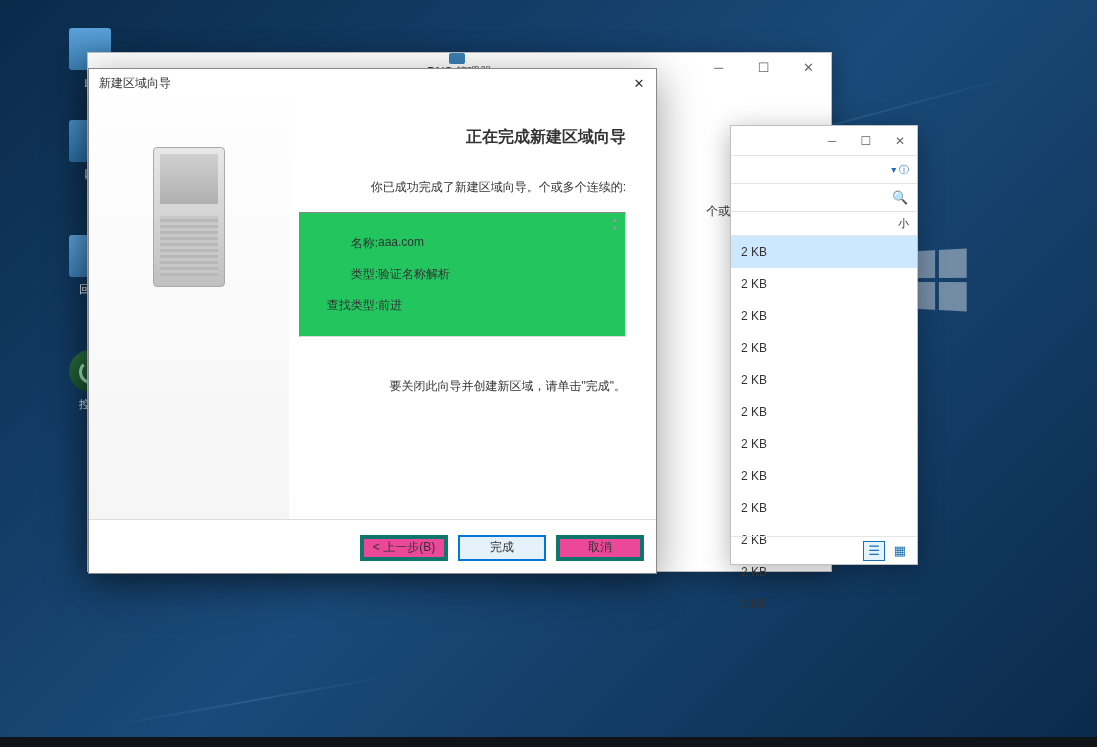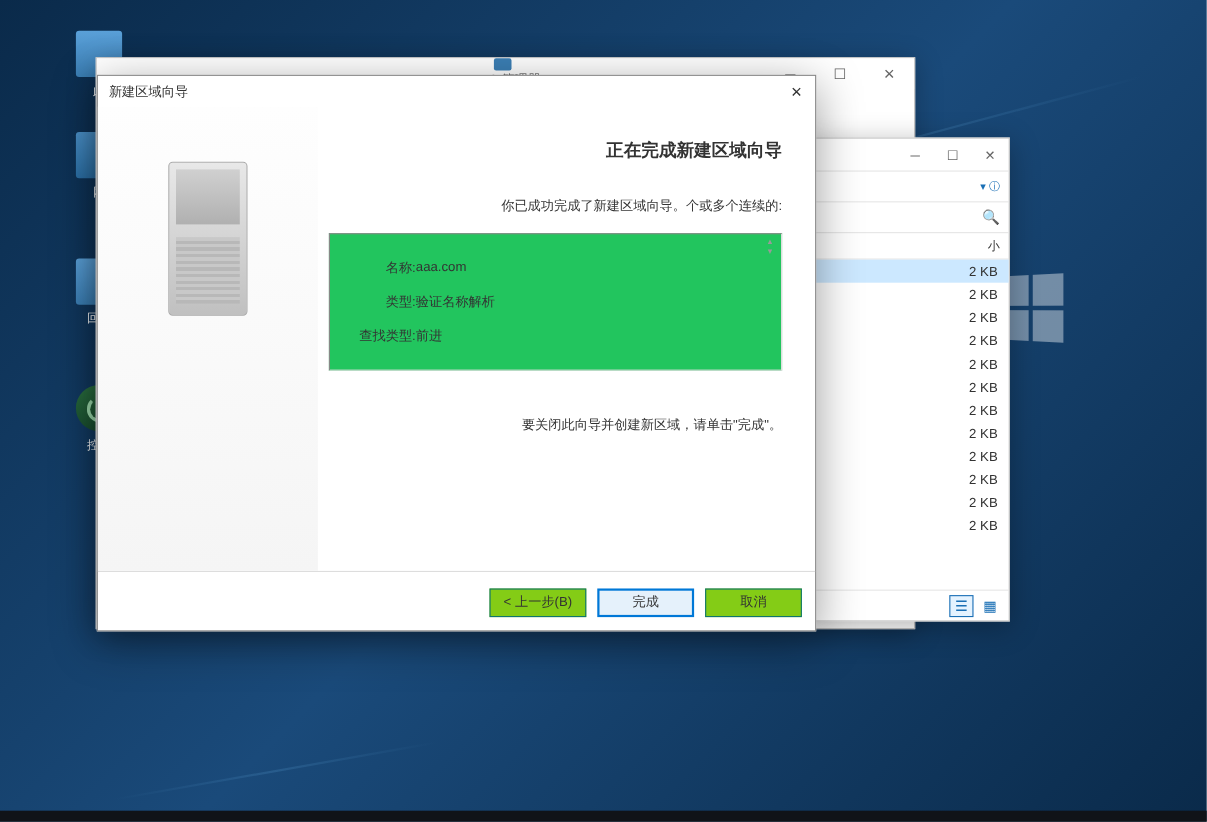--- a/index.html
+++ b/index.html
@@ -31,45 +31,45 @@
 .win-ctrl { width: 45px; height: 28px; display: flex; align-items: center; justify-content: center; color: #666; font-size: 13px; cursor: pointer; }
 
 
 .explorer-win { position: absolute; left: 730px; top: 125px; width: 188px; height: 440px; background: #fff; border: 1px solid #c0c0c0; box-shadow: 0 5px 25px rgba(0,0,0,0.3); }
 .exp-title { height: 30px; display: flex; justify-content: flex-end; border-bottom: 1px solid #e5e5e5; }
 .exp-title .win-ctrl { width: 34px; height: 30px; font-size: 12px; }
 .exp-bar { height: 28px; border-bottom: 1px solid #e5e5e5; display:flex; align-items:center; justify-content:flex-end; padding:0 8px; font-size:10px; color:#1a6fb5; }
 .exp-search { height: 28px; border-bottom: 1px solid #e5e5e5; display:flex; align-items:center; justify-content:flex-end; padding:0 8px; color:#888; font-size:13px; }
 .exp-header { height: 24px; border-bottom: 1px solid #e5e5e5; padding:0 8px; font-size:11px; color:#333; display:flex; align-items:center; justify-content:flex-end; }
 .exp-list { font-size: 12px; color: #333; }
-.exp-row { height: 21px; display: flex; align-items: center; justify-content: flex-end; padding: 0 10px; }
+.exp-row { height: 21px; display: flex; align-items: center; justify-content: flex-start; padding: 16px 10px; }
 .exp-row.sel { background: #cce8ff; }
 .exp-footer { position:absolute; bottom:0; width:100%; height:28px; border-top:1px solid #e5e5e5; display:flex; justify-content:flex-end; align-items:center; padding:0 6px; gap:4px; }
 .view-btn { width:22px; height:20px; border:1px solid transparent; display:flex; align-items:center; justify-content:center; color:#1a6fb5; font-size:13px; }
 .view-btn.active { border-color:#1a6fb5; background:#e5f3ff; }
 
 
-.wizard { position: absolute; left: 88px; top: 68px; width: 654px; height: 506px; background: #fff; border: 1px solid #888; box-shadow: 0 10px 40px rgba(0,0,0,0.4); }
+.wizard { position: absolute; left: 88px; top: 68px; width: 569px; height: 506px; background: #fff; border: 1px solid #888; box-shadow: 0 10px 40px rgba(0,0,0,0.4); }
 .wiz-title { height: 28px; display: flex; align-items: center; padding: 0 10px; font-size: 12px; color: #333; position:relative; }
 .wiz-title .close { position:absolute; right:6px; top:3px; width:22px; height:22px; display:flex; align-items:center; justify-content:center; font-size:13px; color:#333; cursor:pointer; }
 .wiz-body { display: flex; height: 422px; }
 .wiz-side { width: 200px; background: linear-gradient(#fefefe, #f5f5f5); display: flex; align-items: flex-start; justify-content: center; padding-top: 50px; }
 .server-img { width: 72px; height: 140px; background: linear-gradient(#e8e8e8, #c0c0c0); border-radius: 4px; border: 1px solid #aaa; position:relative; }
 .server-img::before { content:""; position:absolute; top:6px; left:6px; right:6px; height:50px; background:linear-gradient(#d0d0d0,#b0b0b0); }
 .server-img::after { content:""; position:absolute; bottom:10px; left:6px; right:6px; height:60px; background:repeating-linear-gradient(#c8c8c8 0 3px,#b8b8b8 3px 6px); }
 .wiz-main { flex: 1; padding: 30px 30px 10px 10px; font-size: 12px; color: #333; text-align: right; }
 .wiz-heading { font-size: 16px; font-weight: bold; margin-bottom: 30px; }
 .wiz-text { margin-bottom: 16px; line-height: 1.5; }
 .summary-box { border: 1px solid #888; border-bottom-color:#ddd; border-right-color:#ddd; padding: 22px 8px; background:#22c55e; position:relative; }
 .summary-box::after { content:"▴\A▾"; white-space:pre; position:absolute; right:2px; top:2px; bottom:2px; width:16px; font-size:8px; color:#999; display:flex; flex-direction:column; justify-content:space-between; align-items:center; }
 .summary-row { display: flex; margin-bottom: 14px; }
 .summary-row:last-child { margin-bottom: 0; }
 .summary-label { width: 70px; }
 .wiz-footer { height: 56px; border-top: 1px solid #ddd; display: flex; align-items: center; justify-content: flex-end; padding: 0 12px; gap: 10px; }
-.wiz-btn { min-width: 88px; height: 26px; background: #84cc16; border: 1px solid #0f766e; font-size: 12px; color: #333; cursor: pointer; }
+.wiz-btn { min-width: 88px; height: 26px; background: #ec4899; border: 4px solid #0f766e; font-size: 12px; color: #333; cursor: pointer; }
 .wiz-btn.primary { border: 2px solid #0078d7; background:#e5f1fb; }
 
 .taskbar { position:absolute; bottom:0; left:0; right:0; height:10px; background:#101318; }
 </style>
 </head>
 <body>
 
 <div class="light-streak ls1"></div>
 <div class="light-streak ls2"></div>
 <div class="win-logo">

